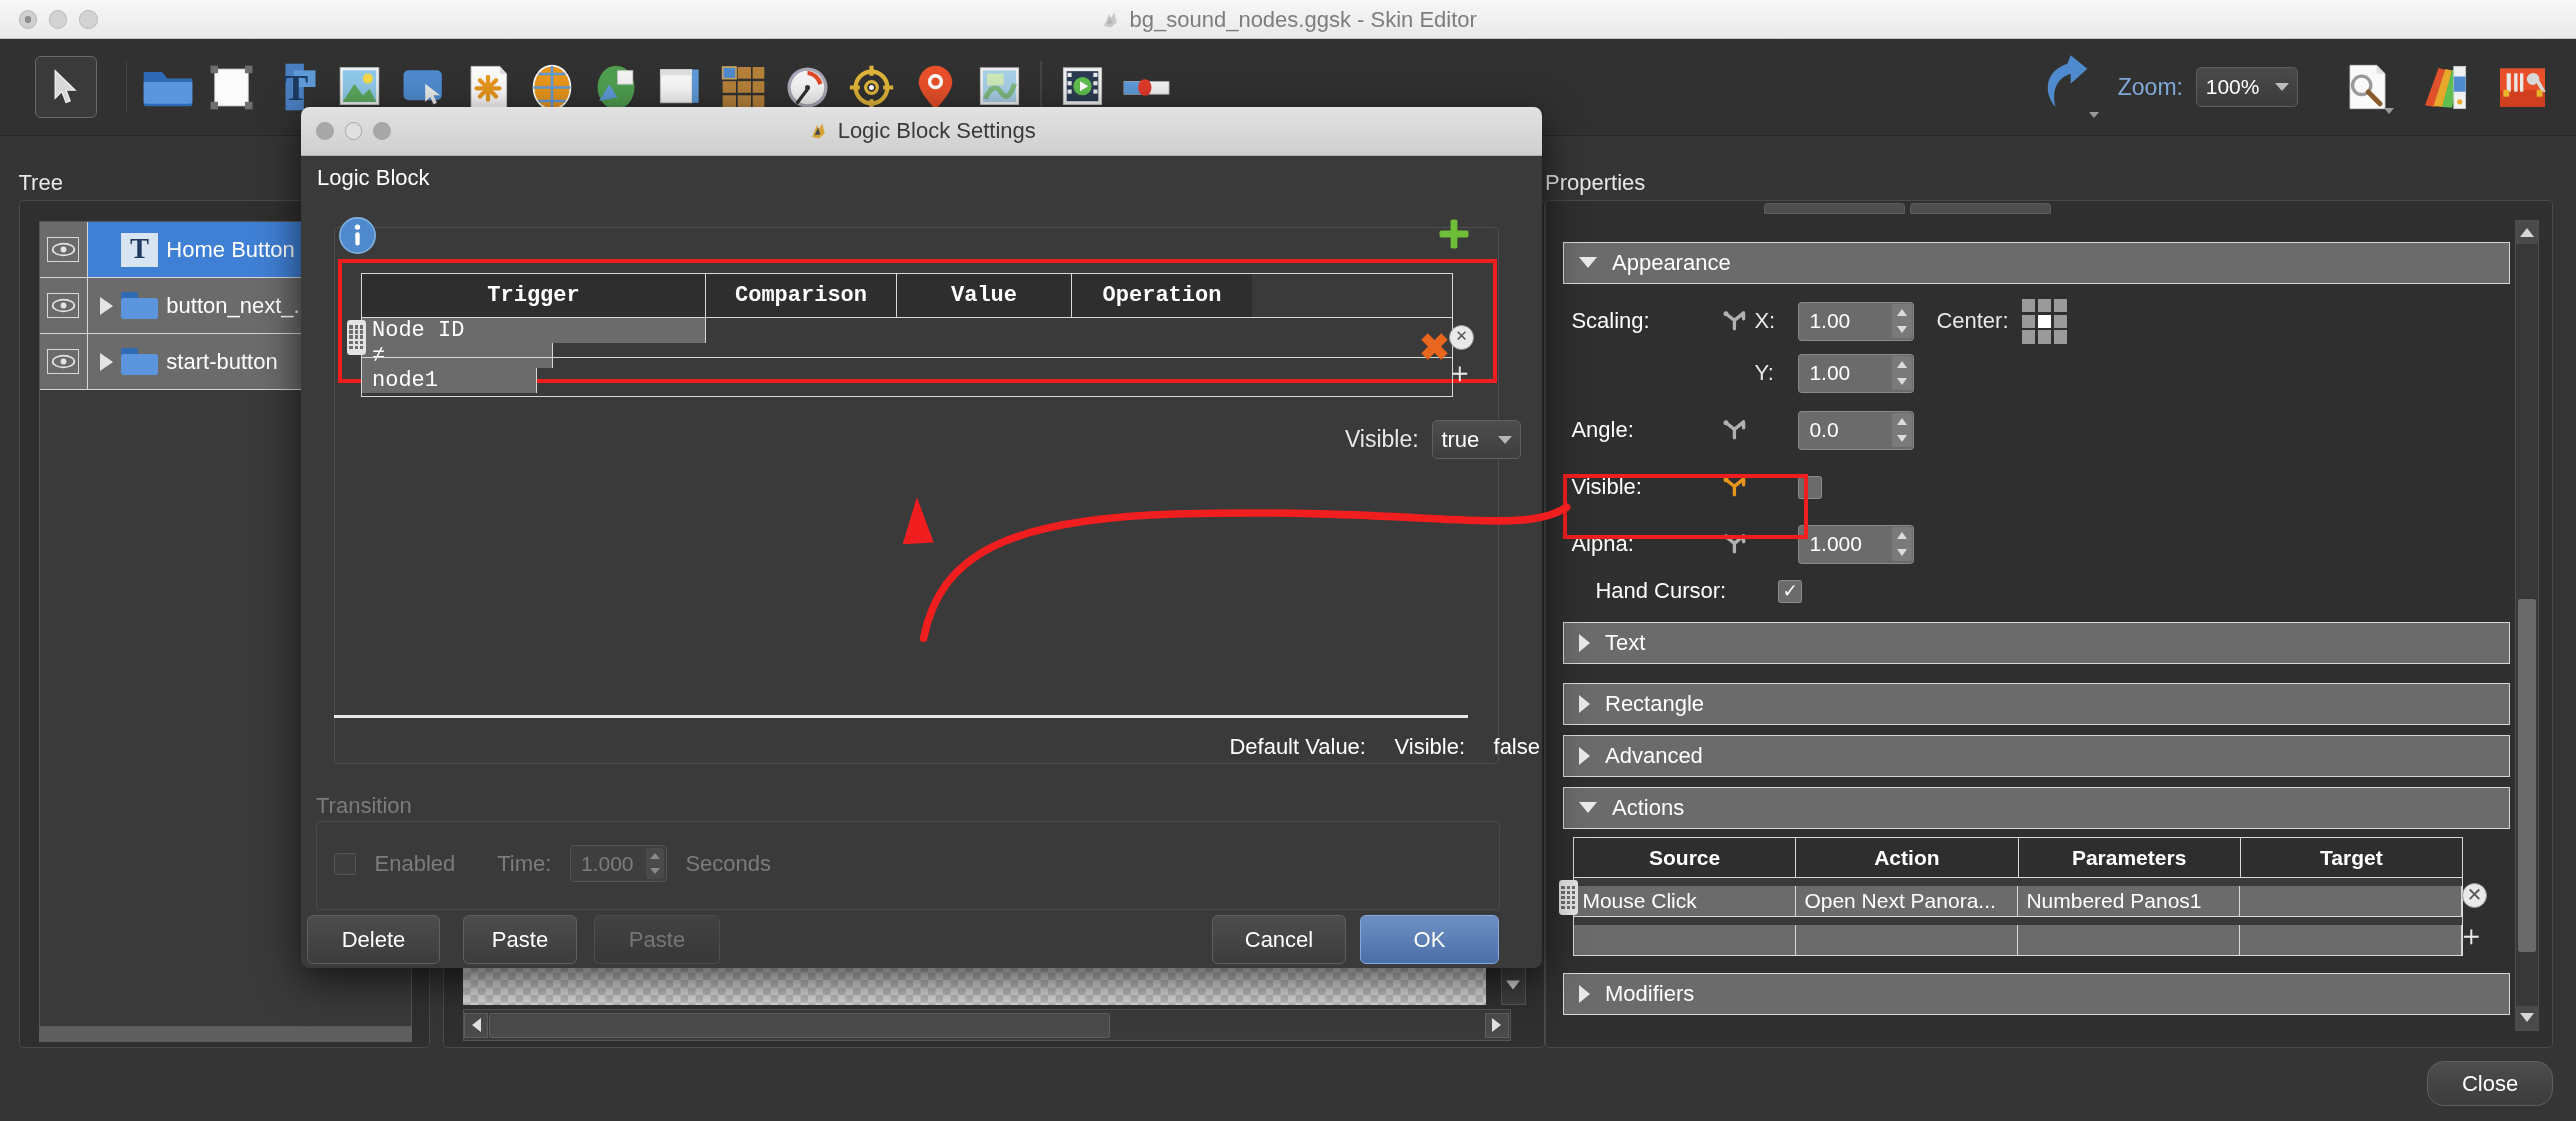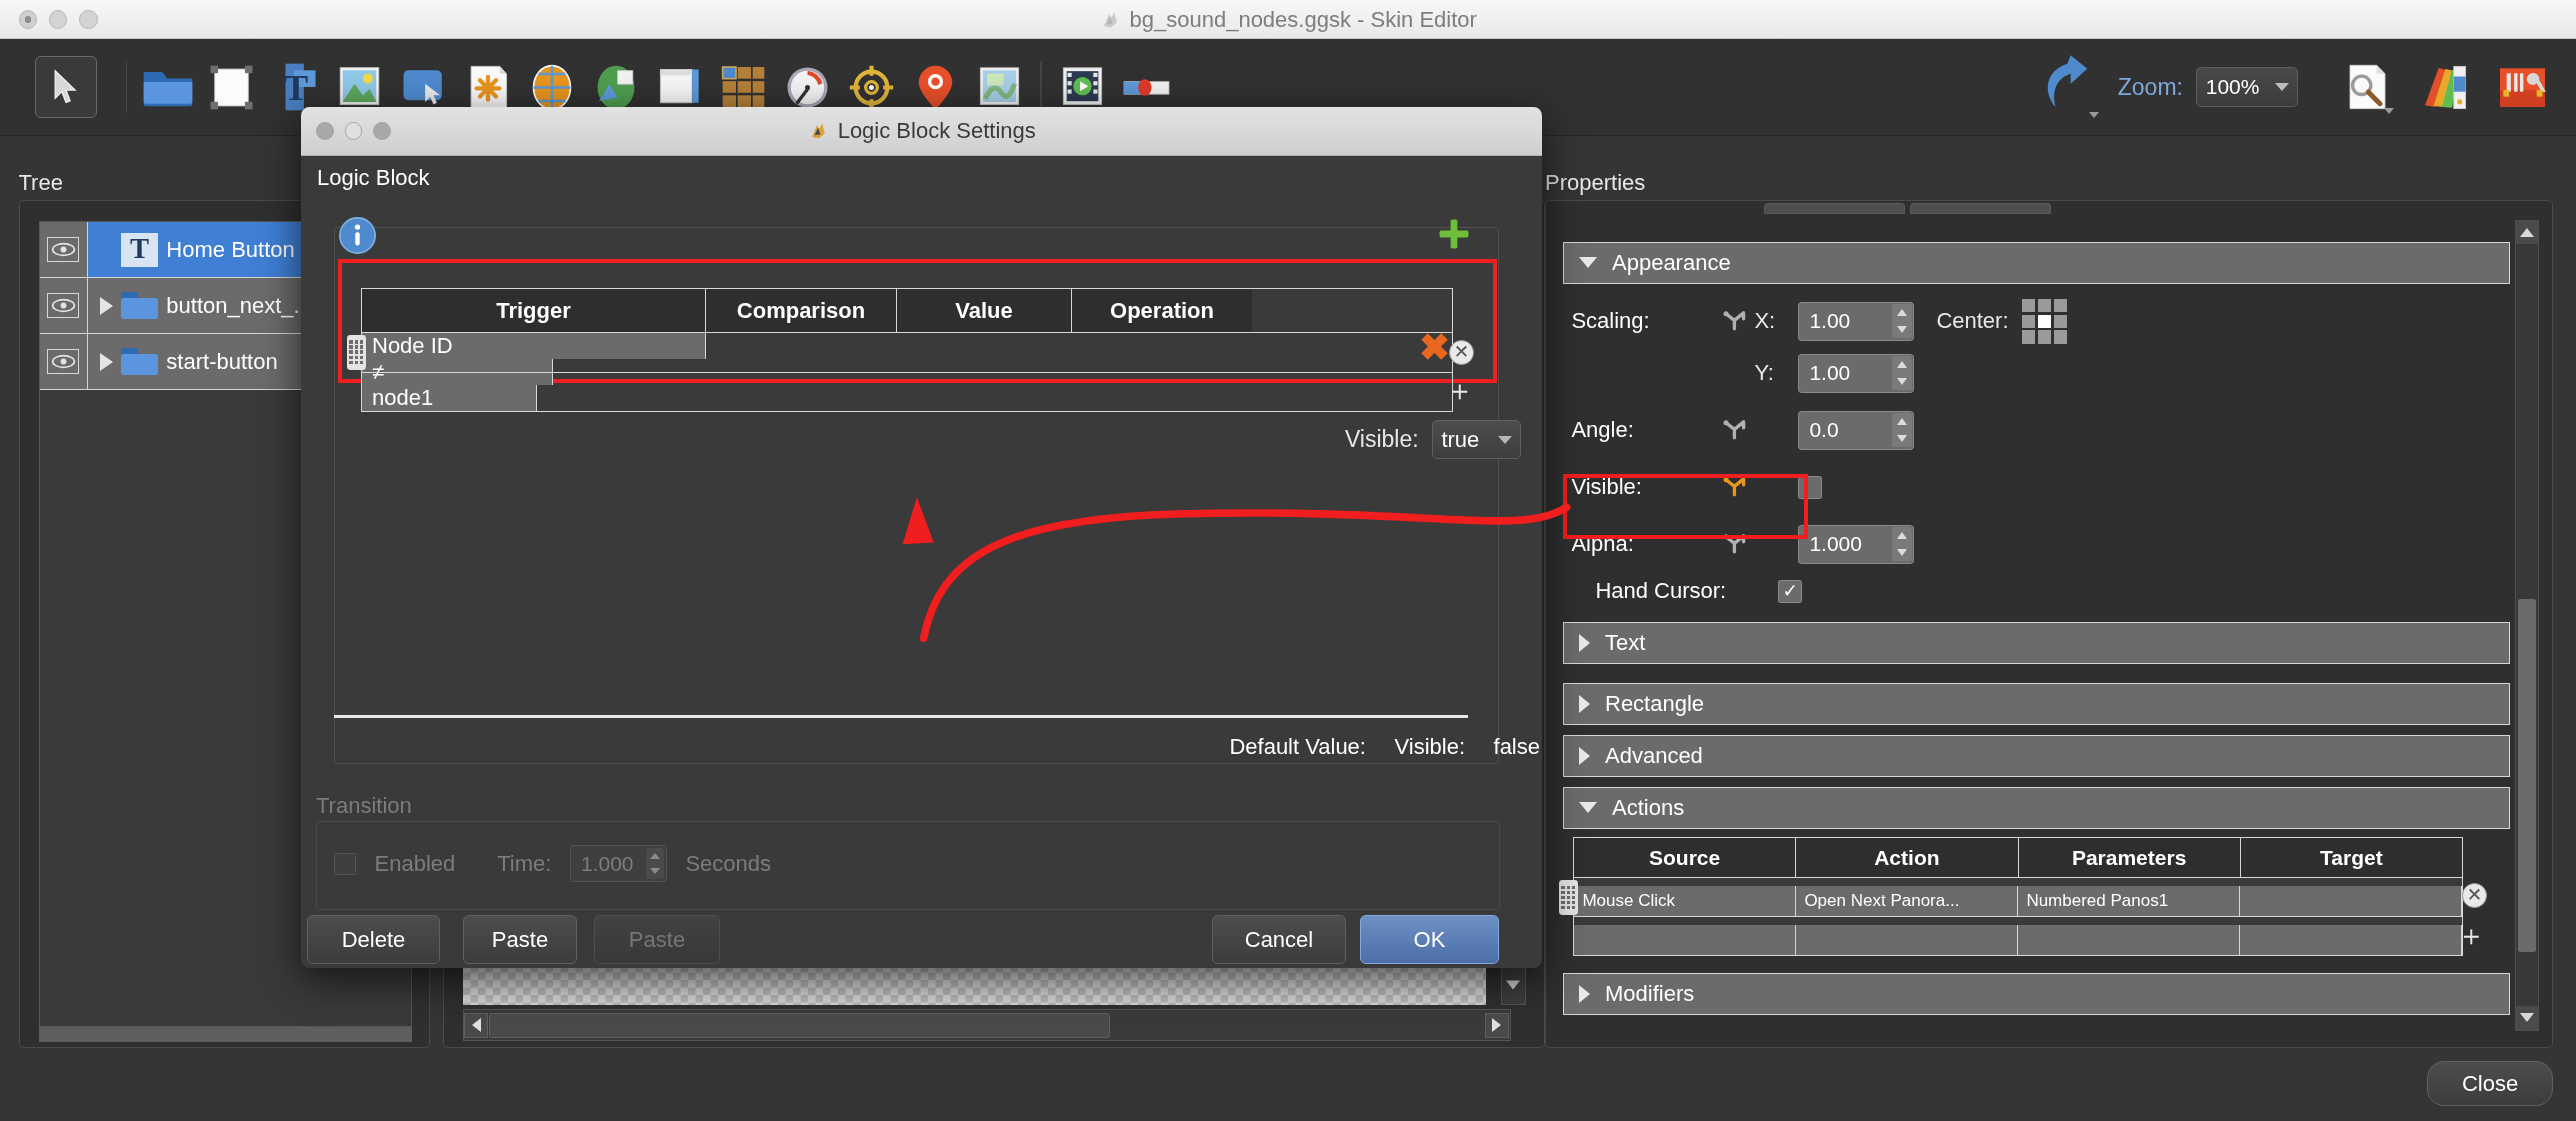--- a/index.html
+++ b/index.html
@@ -153,21 +153,21 @@
   .chk { width:23.5px;height:23.5px;background:#6b6b6b;border:0.8px solid #8d8d8d;border-radius:2.5px; display:flex;align-items:center;justify-content:center;color:#fff;font-size:18.5px;line-height:1;}
   .chk.empty{background:#6b6b6b;}
 
   
   .act-table { width:890px; margin-left:10px; border:1.7px solid #d8d8d8; background:#3a3a3a; position:relative; }
   .act-hdr { display:flex; height:39px; }
   .act-hdr div { flex:1; display:flex; align-items:center; justify-content:center;
     font-size:21px; font-weight:bold; color:#fff; background:#2e2e2e; border-right:1.7px solid #d8d8d8; }
   .act-hdr div:last-child{border-right:none}
   .act-row { display:flex; height:39px; border-top:1.7px solid #d8d8d8;}
-  .act-row div { flex:1; display:flex; align-items:center; padding-left:8.4px; font-size:17px; color:#fff;
+  .act-row div { flex:1; display:flex; align-items:center; padding-left:8.4px; font-size:21px; color:#fff;
     background:#6b6b6b; border-right:1.7px solid #d8d8d8; white-space:nowrap; overflow:hidden;margin-top:8px;}
   .act-row div:last-child{border-right:none}
   .grip { position:absolute; left:-15px; width:18.5px; height:35px; background:#e4e4e4; border-radius:3.4px;
     display:grid; grid-template-columns:repeat(3,3.4px); grid-template-rows:repeat(5,3.4px); gap:1.7px; align-content:center; justify-content:center;}
   .grip i{background:#6d6d6d;display:block;}
   .rm-btn { position:absolute; width:25px;height:25px;border-radius:50%;background:#e9e9e9;border:0.8px solid #9a9a9a;
             display:flex;align-items:center;justify-content:center;color:#555;font-size:18.5px;line-height:1;}
   .pl-btn { position:absolute; color:#e9e9e9; font-size:28.5px; line-height:1; }
 
   
@@ -187,21 +187,21 @@
                display:flex; align-items:center; justify-content:center; gap:8.4px;}
   .dlg-body { position:relative; width:1241px; height:812px; background:#3a3a3a; padding:0; }
   .lb-head { position:absolute; left:20px; top:18.5px; font-size:22px; color:#fff; }
   .info-ico { position:absolute; left:339px; top:217px; }
   .green-plus { position:absolute; left:1437px; top:217px; }
 
   .redbox-table {
     position:absolute; left:338px; top:259px; width:1159px; height:124px;
     border:4.2px solid #f01e1e;
   }
-  .lb-table { position:absolute; left:361px; top:288px; width:1092px; }
+  .lb-table { position:absolute; left:361px; top:273px; width:1092px;font-family:Liberation Mono, monospace; }
   .lbt-hdr { display:flex; height:44px; border:1.7px solid #d8d8d8; border-bottom:none; }
   .lbt-hdr div { display:flex;align-items:center;justify-content:center; font-size:22px; font-weight:bold; color:#fff;
                  background:#2e2e2e; border-right:1.7px solid #d8d8d8;}
   .lbt-hdr div:last-child{border-right:none}
   .lbt-row { display:flex; height:40px; border:1.7px solid #d8d8d8; border-bottom:none;flex-direction:column;}
   .lbt-row:last-child{border-bottom:1.7px solid #d8d8d8}
   .lbt-row div { display:flex;align-items:center; padding-left:10px; font-size:22px; color:#fff;
                  background:#6b6b6b; border-right:1.7px solid #d8d8d8;}
   .lbt-row div:last-child{border-right:none}
   .c-trig{width:344px} .c-comp{width:191px} .c-val{width:175px} .c-op{width:180px}

